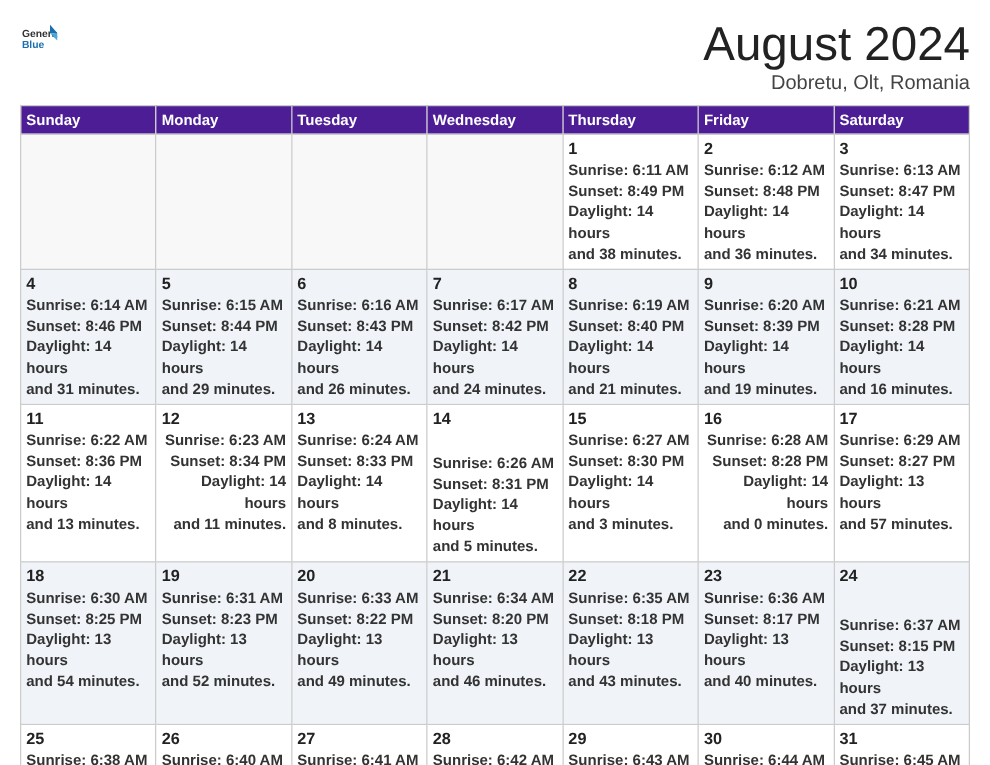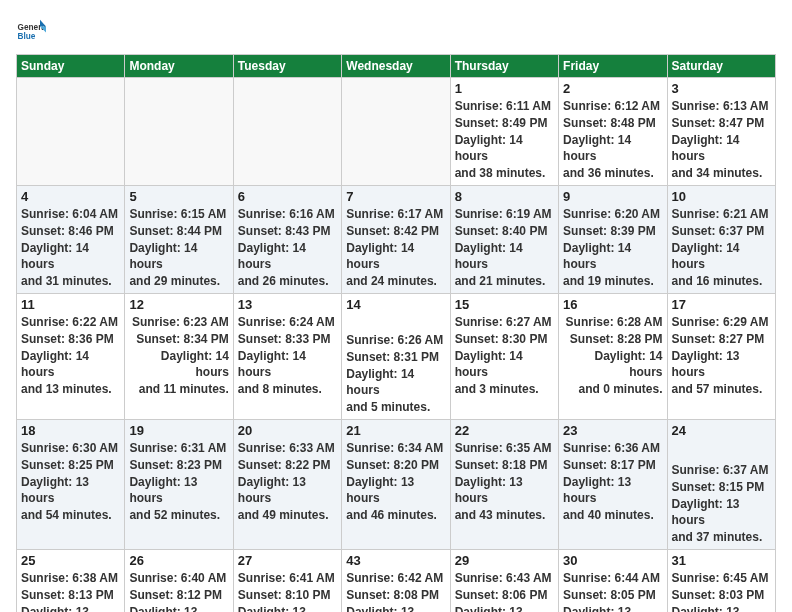--- a/index.html
+++ b/index.html
@@ -45,21 +45,21 @@
       font-size: 16px;
       color: #444;
     }
     .calendar-table {
       width: 100%;
       border-collapse: collapse;
       flex: 1;
       table-layout: fixed;
     }
     .calendar-table th {
-      background-color: #15803d;
+      background-color: #4c1d95;
       color: #fff;
       font-size: 12px;
       font-weight: bold;
       padding: 4px 4px;
       text-align: left;
       border: 1px solid #ccc;
     }
     .calendar-table td {
       border: 1px solid #ccc;
       vertical-align: top;
@@ -97,20 +97,24 @@
 
 <div class="page">
   <div class="header">
     <div class="logo">
       <svg class="logo-icon" viewBox="0 0 40 40" xmlns="http://www.w3.org/2000/svg">
         <text x="2" y="18" font-size="11" font-weight="bold" fill="#333">General</text>
         <text x="2" y="30" font-size="11" font-weight="bold" fill="#1a6faf">Blue</text>
         <polygon points="32,5 40,14 32,14" fill="#1a6faf"></polygon>
         <polygon points="32,14 40,14 40,22" fill="#4da8da"></polygon>
       </svg>
+    </div>
+    <div class="title-block">
+      <div class="month-title">August 2024</div>
+      <div class="location">Dobretu, Olt, Romania</div>
     </div>
   </div>
 
   <table class="calendar-table">
     <thead>
       <tr>
         <th>Sunday</th>
         <th>Monday</th>
         <th>Tuesday</th>
         <th>Wednesday</th>
@@ -143,21 +147,21 @@
             <span class="day-number">3</span>
             <div class="day-info" style="white-space: pre-line;">Sunrise: 6:13 AM
 Sunset: 8:47 PM
 Daylight: 14 hours
 and 34 minutes.</div>
           </td>
         </tr>
         <tr>
           <td>
             <span class="day-number">4</span>
-            <div class="day-info" style="white-space: pre-line;">Sunrise: 6:04 AM
+            <div class="day-info" style="white-space: pre-line;">Sunrise: 6:14 AM
 Sunset: 8:46 PM
 Daylight: 14 hours
 and 31 minutes.</div>
           </td>
           <td>
             <span class="day-number">5</span>
             <div class="day-info" style="white-space: pre-line;">Sunrise: 6:15 AM
 Sunset: 8:44 PM
 Daylight: 14 hours
 and 29 minutes.</div>
@@ -186,21 +190,21 @@
           <td>
             <span class="day-number">9</span>
             <div class="day-info" style="white-space: pre-line;">Sunrise: 6:20 AM
 Sunset: 8:39 PM
 Daylight: 14 hours
 and 19 minutes.</div>
           </td>
           <td>
             <span class="day-number">10</span>
             <div class="day-info" style="white-space: pre-line;">Sunrise: 6:21 AM
-Sunset: 6:37 PM
+Sunset: 8:28 PM
 Daylight: 14 hours
 and 16 minutes.</div>
           </td>
         </tr>
         <tr>
           <td>
             <span class="day-number">11</span>
             <div class="day-info" style="white-space: pre-line;">Sunrise: 6:22 AM
 Sunset: 8:36 PM
 Daylight: 14 hours
@@ -316,21 +320,21 @@
 and 32 minutes.</div>
           </td>
           <td>
             <span class="day-number">27</span>
             <div class="day-info" style="white-space: pre-line;">Sunrise: 6:41 AM
 Sunset: 8:10 PM
 Daylight: 13 hours
 and 29 minutes.</div>
           </td>
           <td>
-            <span class="day-number">43</span>
+            <span class="day-number">28</span>
             <div class="day-info" style="white-space: pre-line;">Sunrise: 6:42 AM
 Sunset: 8:08 PM
 Daylight: 13 hours
 and 26 minutes.</div>
           </td>
           <td>
             <span class="day-number">29</span>
             <div class="day-info" style="white-space: pre-line;">Sunrise: 6:43 AM
 Sunset: 8:06 PM
 Daylight: 13 hours

